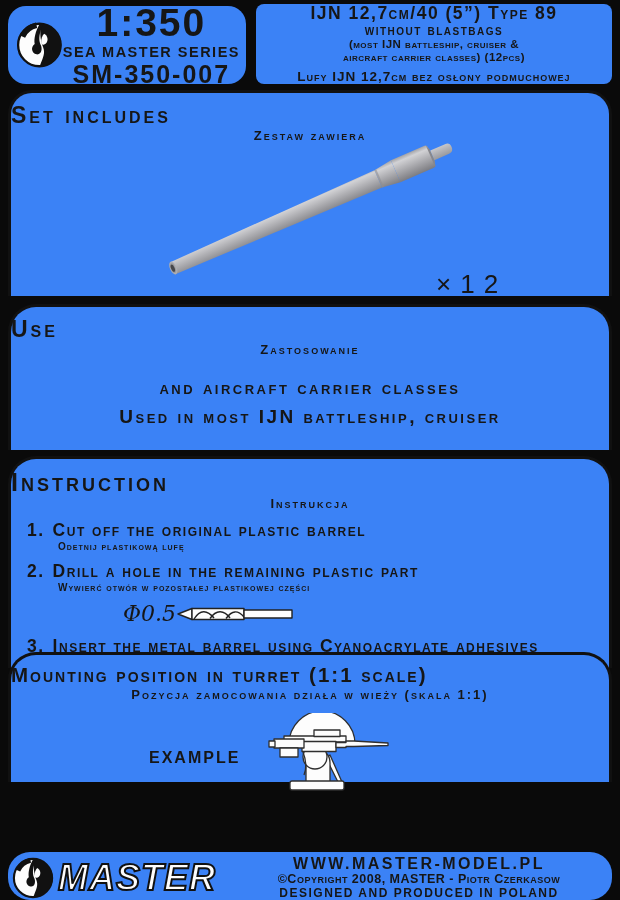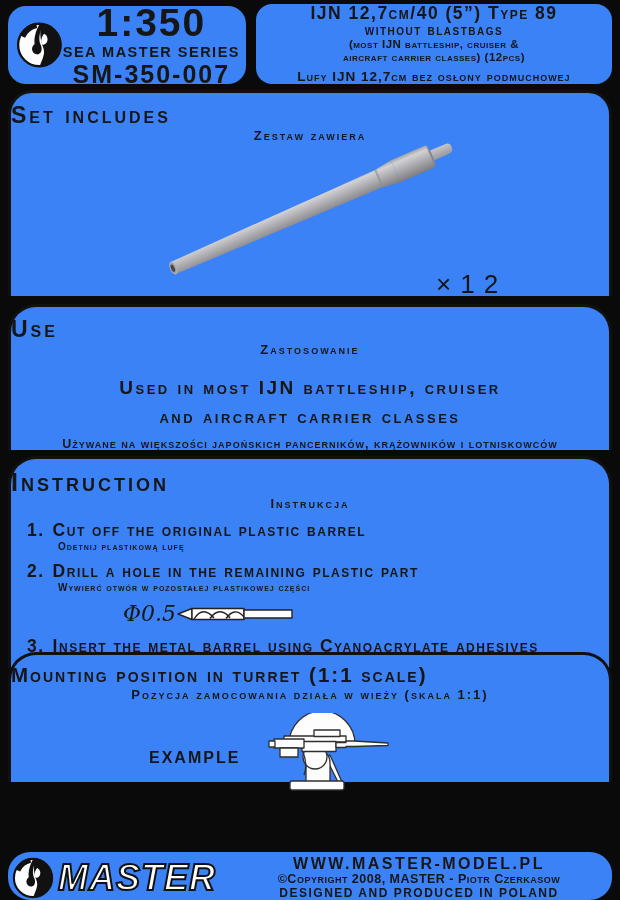--- a/index.html
+++ b/index.html
@@ -13,21 +13,21 @@
   .panel{position:absolute;background:#3b82f6;box-sizing:border-box;}
   .outlined{border:3px solid #111;border-radius:28px 28px 0 0;border-bottom:none;}
 
   
   .hdr-left{left:8px;top:6px;width:238px;height:78px;border-radius:18px;
     display:flex;align-items:center;padding:2px 6px 2px 8px;}
   .hdr-left .txt{flex:1;display:flex;flex-direction:column;align-items:center;line-height:1;}
   .scale-num{font-size:39px;letter-spacing:2px;}
   .series-name{font-size:14.5px;letter-spacing:1.5px;margin-top:3px;white-space:nowrap;}
   .sku{font-size:25px;letter-spacing:2px;margin-top:2px;}
-  .hdr-right{left:256px;top:4px;width:356px;height:80px;border-radius:16px;
+  .hdr-right{left:256px;top:4px;width:356px;height:80px;border-radius:8px;
     display:flex;flex-direction:column;justify-content:center;text-align:center;padding:2px 14px;}
   .hr-l1{font-size:17.5px;letter-spacing:1.5px;line-height:19px;}
   .hr-l2{font-size:14.5px;letter-spacing:1.5px;line-height:15px;}
   .hr-l3{font-size:11.5px;letter-spacing:.5px;line-height:12.5px;}
   .hr-rule{height:2px;background:#111;width:92%;margin:3px auto;}
   .hr-l5{font-size:13.5px;letter-spacing:1px;line-height:15px;}
 
   
   .sec1{left:8px;top:90px;width:604px;height:206px;border-radius:24px 24px 0 0;border:3px solid #111;border-bottom:none;}
   .sec2{left:8px;top:304px;width:604px;height:146px;}
@@ -125,24 +125,23 @@
     </g>
   </svg>
 
   <div class="qty">×12</div>
 </div>
 
 <div class="panel sec2 outlined">
   <div class="sec-title sc">Use</div>
   <div class="sec-sub sc">Zastosowanie</div>
   <div class="use-body sc">
+    <div>and aircraft carrier classes</div>
     <div>Used in most IJN battleship, cruiser</div>
-    <div>and aircraft carrier classes</div>
-  </div>
-  <div class="use-pl sc">Używane na większości japońskich pancerników, krążowników i lotniskowców</div>
+  </div>
 </div>
 
 <div class="panel sec3 outlined">
   <div class="sec-title sc" style="font-size:25px">Instruction</div>
   <div class="sec-sub sc">Instrukcja</div>
 
   <div class="step sc">
     <span class="num">1.</span><span>Cut off the original plastic barrel</span>
   </div>
   <div class="step-sub sc">Odetnij plastikową lufę</div>

